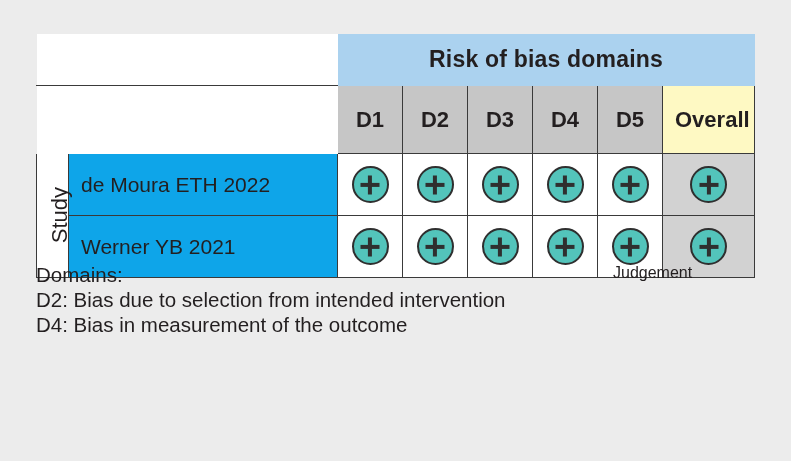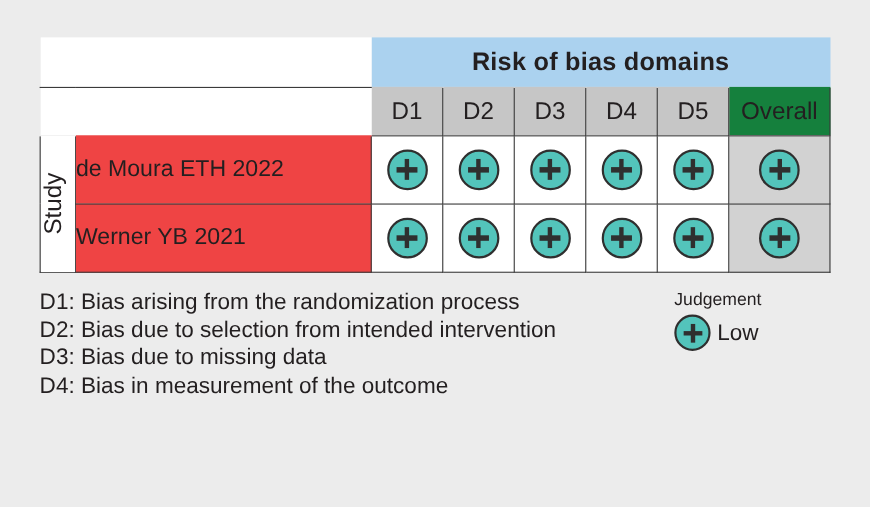--- a/index.html
+++ b/index.html
@@ -24,21 +24,21 @@
     width: 718px;
     height: 215px;
   }
   .tbl {
     border-collapse: collapse;
     table-layout: fixed;
     width: 718px;
     height: 215px;
   }
   .tbl td {
-    padding: 0;
+    padding: 12px;
     margin: 0;
     vertical-align: middle;
     border: 1.6px solid #3a3a3a;
   }
 
   
   .corner-blank {
     background: #ffffff;
     border-top-color: transparent !important;
     border-left-color: transparent !important;
@@ -60,44 +60,45 @@
     color: #231f20;
     letter-spacing: 0.2px;
   }
 
   .dom-head {
     background: #c6c6c6;
     text-align: center;
     font-size: 22px;
     color: #231f20;
     height: 43px;
+    font-weight: bold;
   }
   .dom-head.overall-head {
-    background: #15803d;
+    background: #fef9c3;
   }
 
   
   .study-axis {
     background: #ffffff;
     width: 32px;
     border-right-color: #3a3a3a !important;
     position: relative;
   }
   .study-axis-inner {
     writing-mode: vertical-rl;
     transform: rotate(180deg);
     text-align: center;
     font-size: 22px;
     color: #231f20;
     line-height: 1;
     white-space: nowrap;
   }
 
   .study-name {
-    background: #ef4444;
+    background: #0ea5e9;
     font-size: 21px;
     color: #231f20;
     padding-left: 9px;
     white-space: nowrap;
   }
 
   .cell-judge {
     background: #ffffff;
     text-align: center;
   }
@@ -252,28 +253,20 @@
       </td>
       <td class="cell-judge overall-col">
         <span class="judge"><i class="bar-h"></i><i class="bar-v"></i></span>
       </td>
     </tr>
   </tbody>
     </table>
 </div>
 
 <div id="domain-legend">
-  <span class="ln">D1: Bias arising from the randomization process</span>
+  <span class="ln">Domains:</span>
   <span class="ln">D2: Bias due to selection from intended intervention</span>
-  <span class="ln">D3: Bias due to missing data</span>
   <span class="ln">D4: Bias in measurement of the outcome</span>
 </div>
 
 <div id="judgement-legend">
   <div class="jl-title">Judgement</div>
-  <div class="jl-row">
-    <span class="judge small">
-        <i class="bar-h"></i>
-        <i class="bar-v"></i>
-      </span>
-    <span class="jl-label">Low</span>
-  </div>
 </div>
 
 </body></html>

